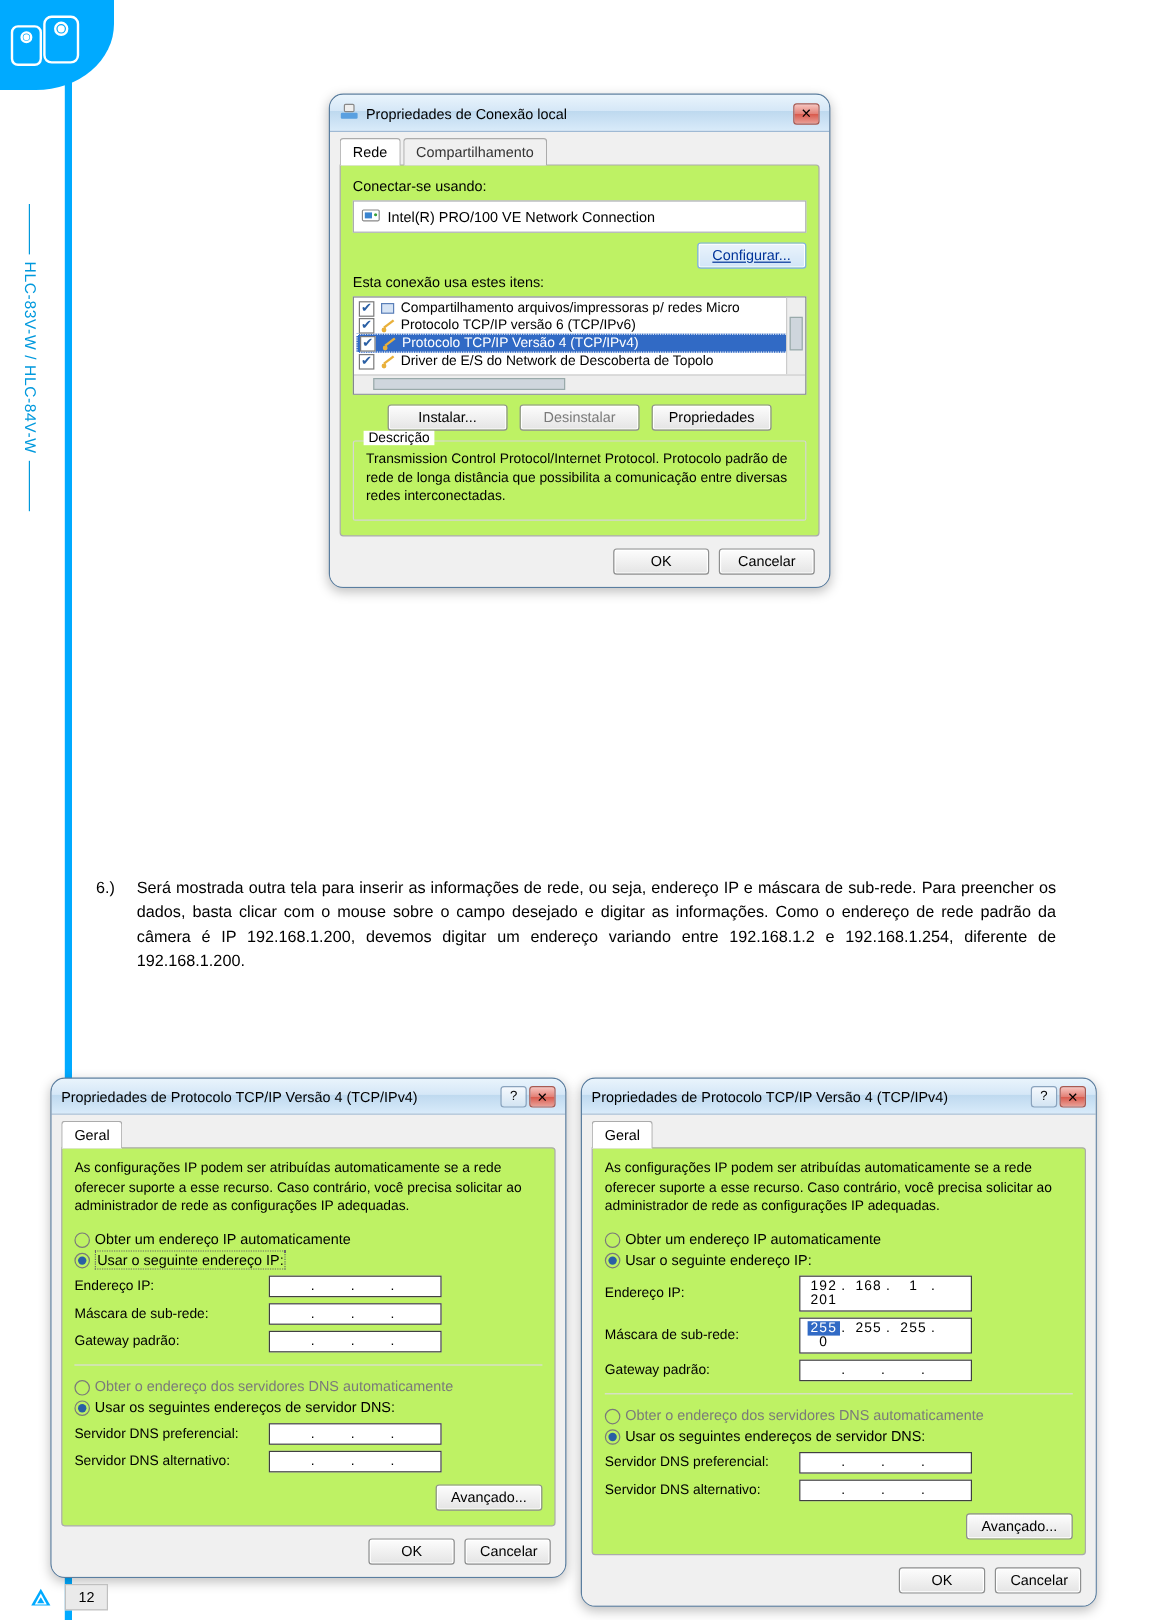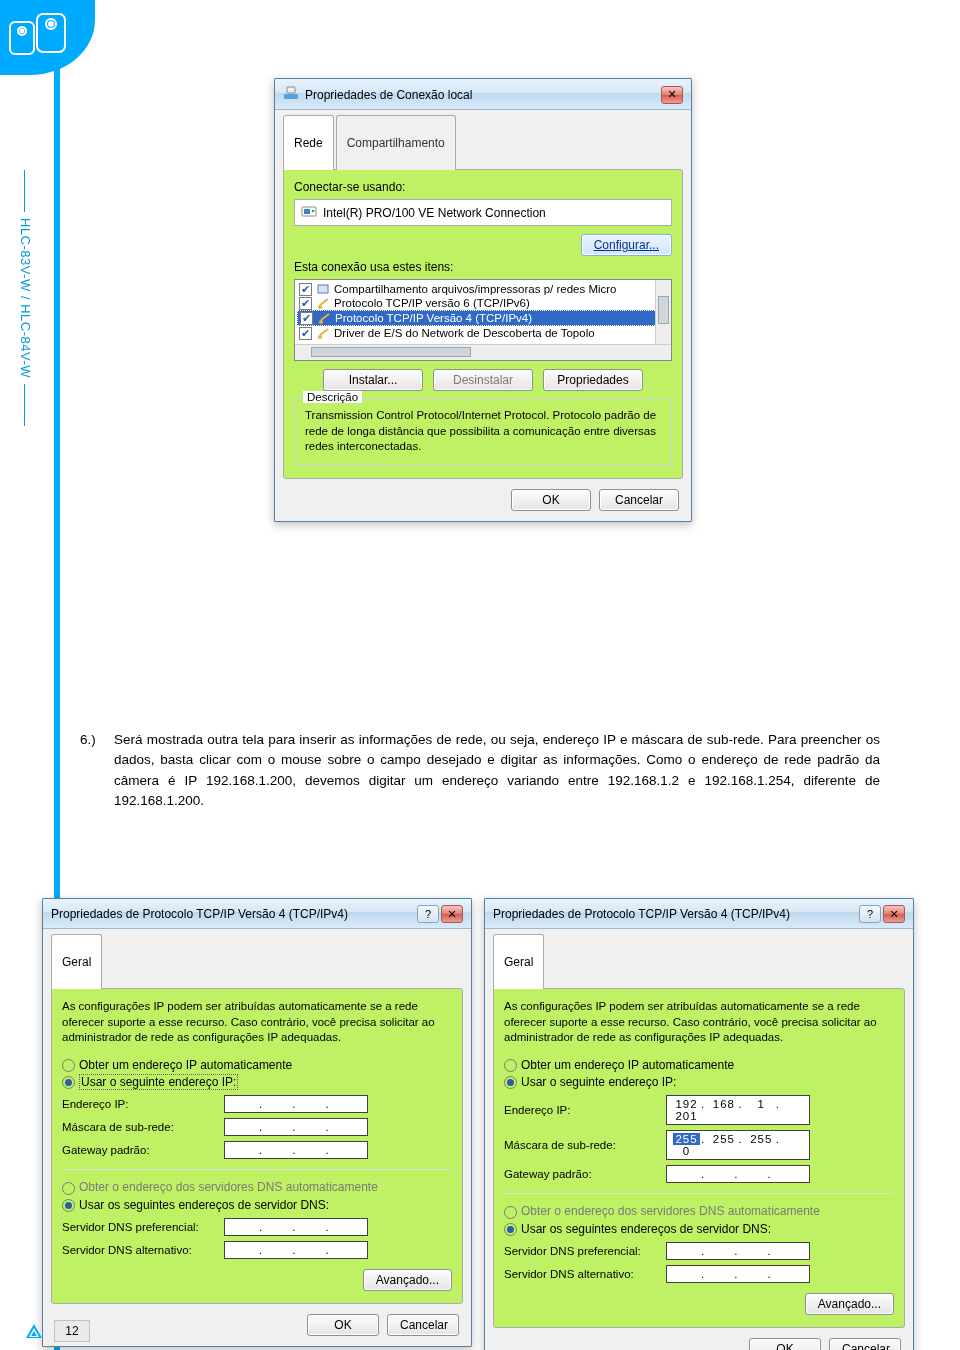--- a/index.html
+++ b/index.html
@@ -43,21 +43,21 @@
     border-top: 1.5px solid #0099dd;
     vertical-align: middle;
   }
   .sidebar-text span { margin: 0 6px; }
 
   
   .win-dialog {
     position: absolute;
     border: 1px solid #5a7ea0;
     background: #f0f0f0;
-    border-radius: 1px;
+    border-radius: 12px;
     box-shadow: 0 3px 10px rgba(0,0,0,.25);
     font-family: "Segoe UI", Tahoma, sans-serif;
     font-size: 12px;
     overflow: hidden;
   }
   .win-titlebar {
     background: linear-gradient(#e9f4fc, #d5e7f7 45%, #bed9ef 46%, #d9ebfa);
     padding: 6px 8px 5px 8px;
     display: flex;
     align-items: center;
@@ -70,21 +70,21 @@
     border-radius: 3px;
     border: 1px solid #8aa3bd;
     background: linear-gradient(#f5f9fd,#d3e4f2);
     font-size: 11px;
     display:flex;align-items:center;justify-content:center;
   }
   .tbtn.close { background: linear-gradient(#f7c5c0,#e28076 50%,#d9594c 51%,#e9a199); border-color:#a85a52;}
   .win-body { padding: 5px 8px 8px; background:#f0f0f0; }
   .win-tabs { display:flex; gap:2px; margin-bottom:-1px; }
   .win-tab {
-    padding:20px 10px; font-size:12px;
+    padding:4px 10px; font-size:12px;
     border:1px solid #ababab; border-bottom:none;
     background:linear-gradient(#fdfdfd,#efefef);
     border-radius:3px 3px 0 0;
   }
   .win-tab.inactive { background:#f0f0f0; color:#333; }
   .win-tab.active  { background:#fff; position:relative; z-index:2; }
   .panel {
     border:1px solid #ababab;
     background:#bef264;
     padding:10px 10px 12px;

